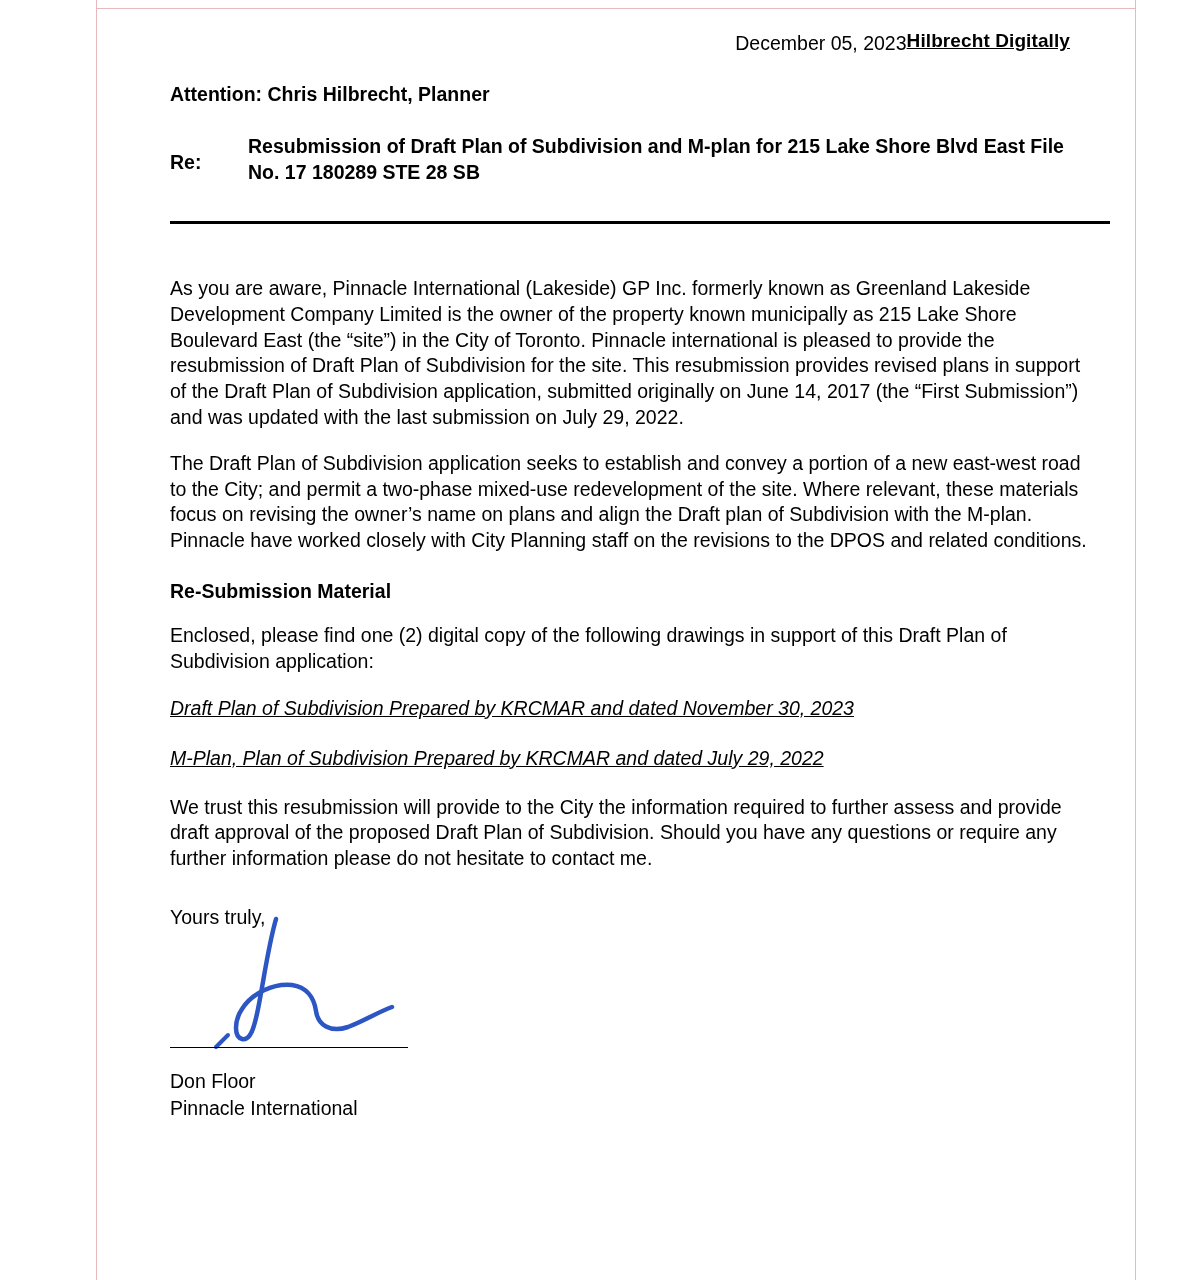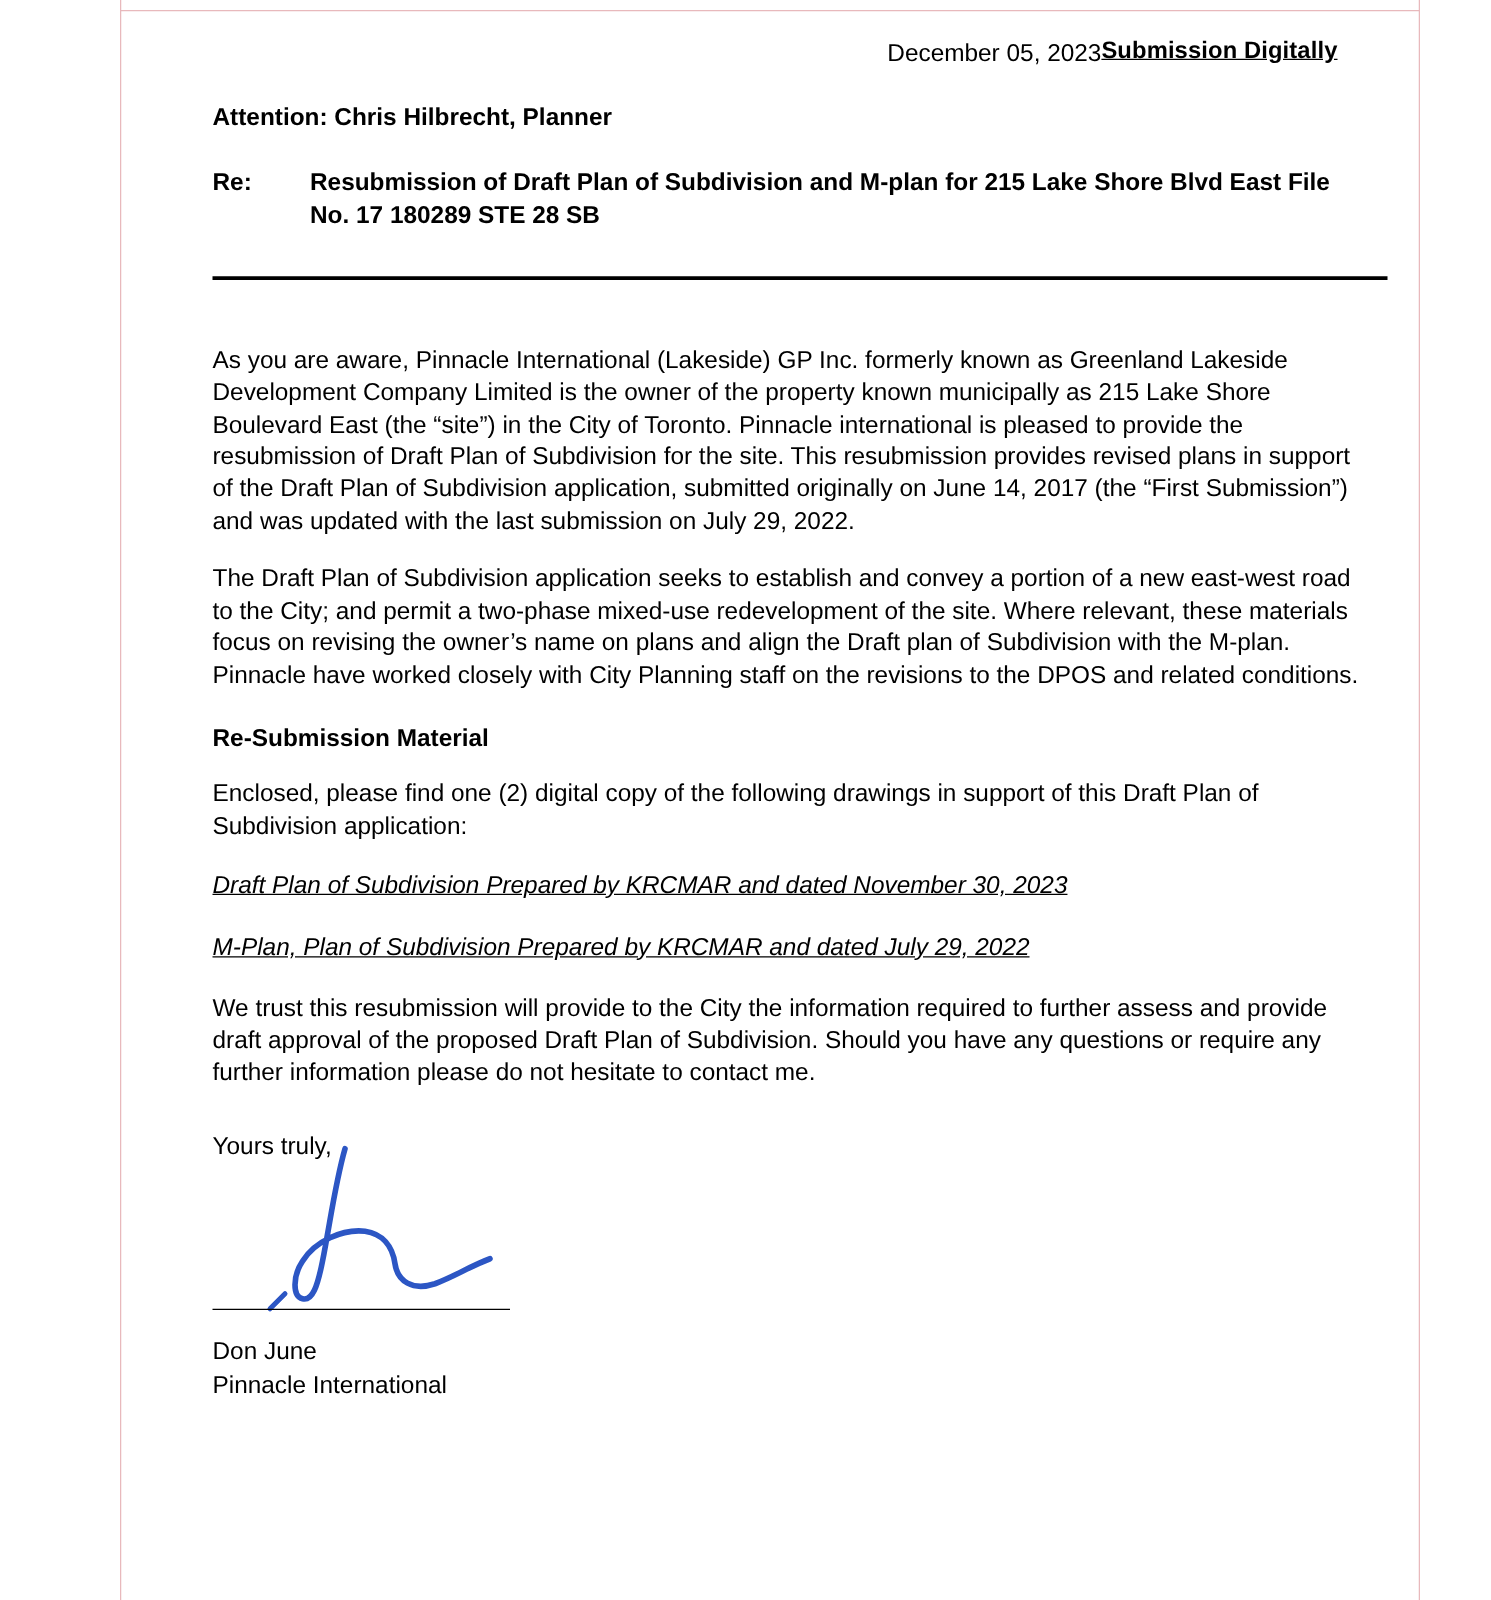--- a/index.html
+++ b/index.html
@@ -81,21 +81,21 @@
     font-size: 19.5px;
     font-weight: bold;
   }
   .re-block {
     margin-top: 27px;
     display: flex;
     font-size: 19.5px;
     font-weight: bold;
     line-height: 26px;
   }
-  .re-label { width: 78px; flex: none; }
+  .re-label { width: 78px; flex: none; margin-top: 16px; }
   .re-text { max-width: 830px; }
   .divider {
     margin-top: 36px;
     margin-bottom: 0;
     width: 940px;
     height: 3px;
     background: #000000;
   }
   p.body {
     font-size: 19.5px;
@@ -149,21 +149,21 @@
 
 <div class="page">
   <div class="edge-line-top"></div>
   <div class="edge-line-left"></div>
   <div class="edge-line-right"></div>
 
   <div class="content">
 
     <div class="row-top">
       <div class="date">December 05, 2023</div>
-      <div class="submitted">Submission Digitally</div>
+      <div class="submitted">Hilbrecht Digitally</div>
     </div>
 
 
     <div class="attention">Attention: Chris Hilbrecht, Planner</div>
 
     <div class="re-block">
       <div class="re-label">Re:</div>
       <div class="re-text">Resubmission of Draft Plan of Subdivision and M-plan for 215 Lake Shore Blvd East File No. 17 180289 STE 28 SB</div>
     </div>
 
@@ -184,17 +184,17 @@
     <div class="yours">Yours truly,</div>
 
     <div class="sig-area">
       <svg class="sig-svg" width="260" height="140" viewBox="0 0 260 140">
         <path d="M96 6 C88 34, 84 66, 78 96 C74 116, 70 128, 62 126 C54 124, 54 108, 62 96 C72 80, 94 70, 112 72 C126 74, 134 84, 136 98 C138 112, 150 120, 168 114 C184 108, 196 100, 212 94" fill="none" stroke="#2c56c4" stroke-width="4.5" stroke-linecap="round"></path>
         <path d="M48 122 C44 126, 40 130, 36 134" fill="none" stroke="#2c56c4" stroke-width="4" stroke-linecap="round"></path>
       </svg>
       <div class="sig-line"></div>
     </div>
 
-    <div class="signer">Don June</div>
+    <div class="signer">Don Floor</div>
     <div class="signer">Pinnacle International</div>
 
   </div>
 </div>
 
 </body></html>

